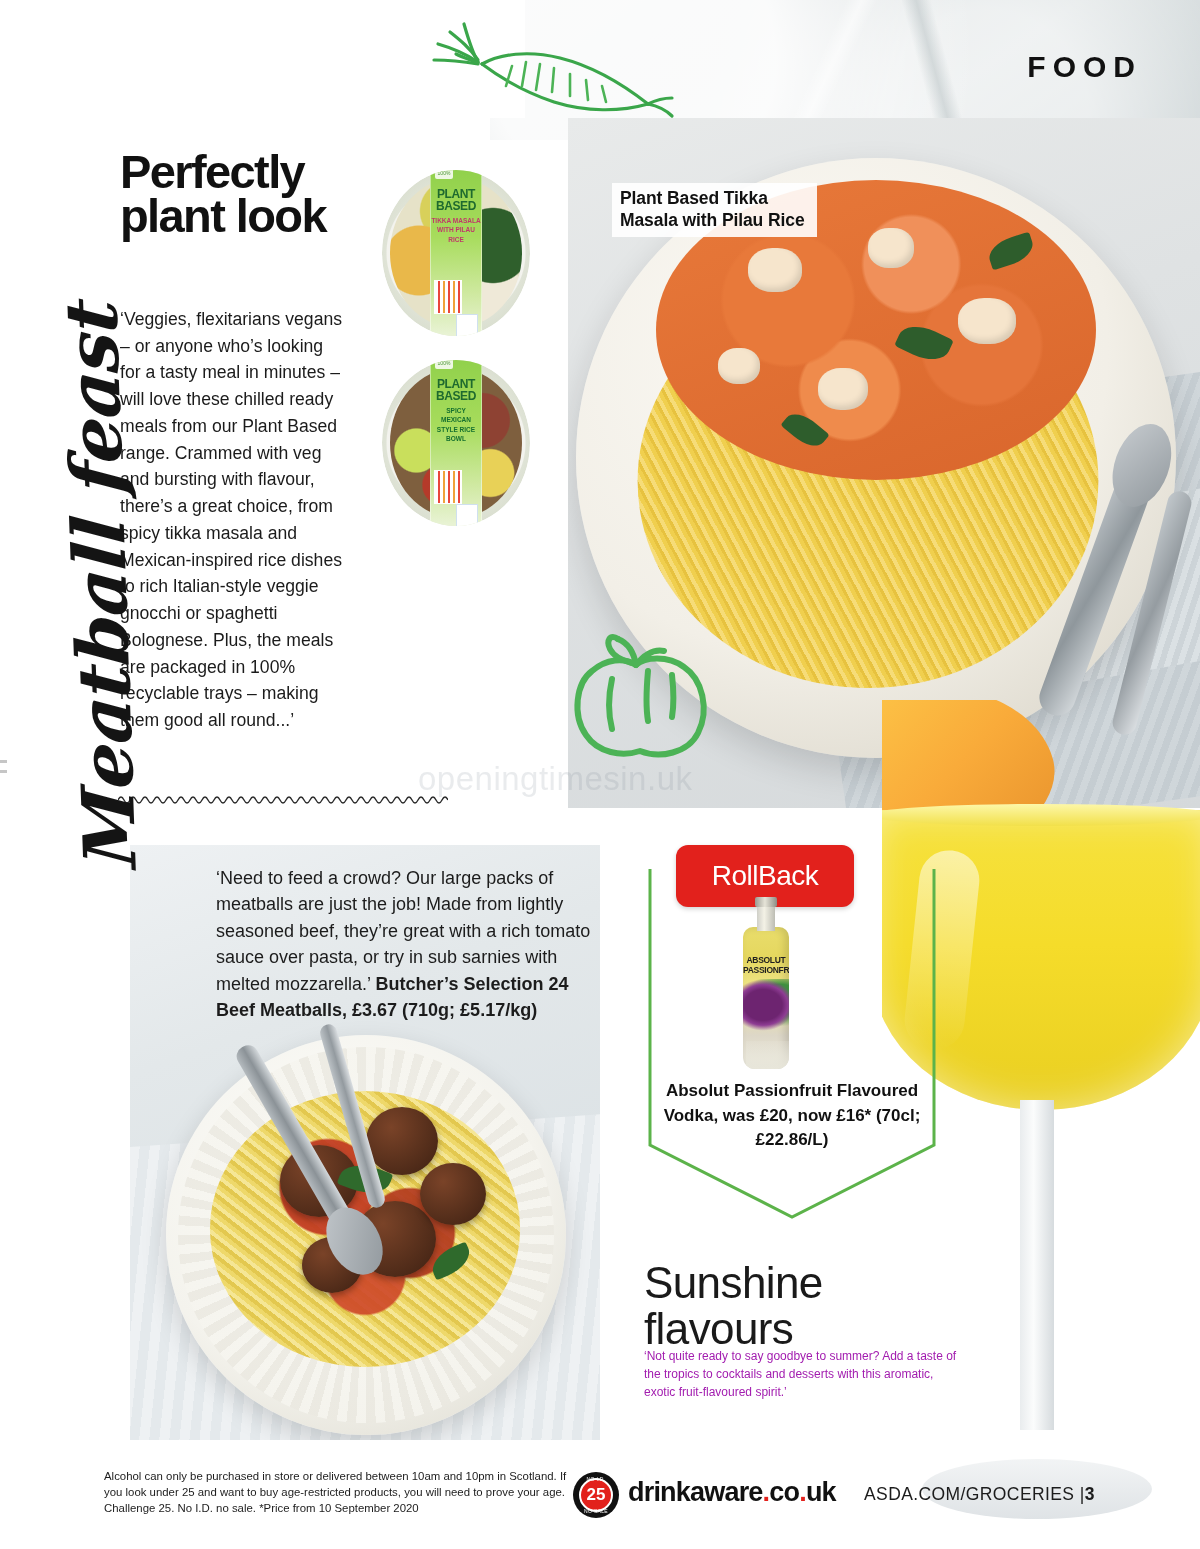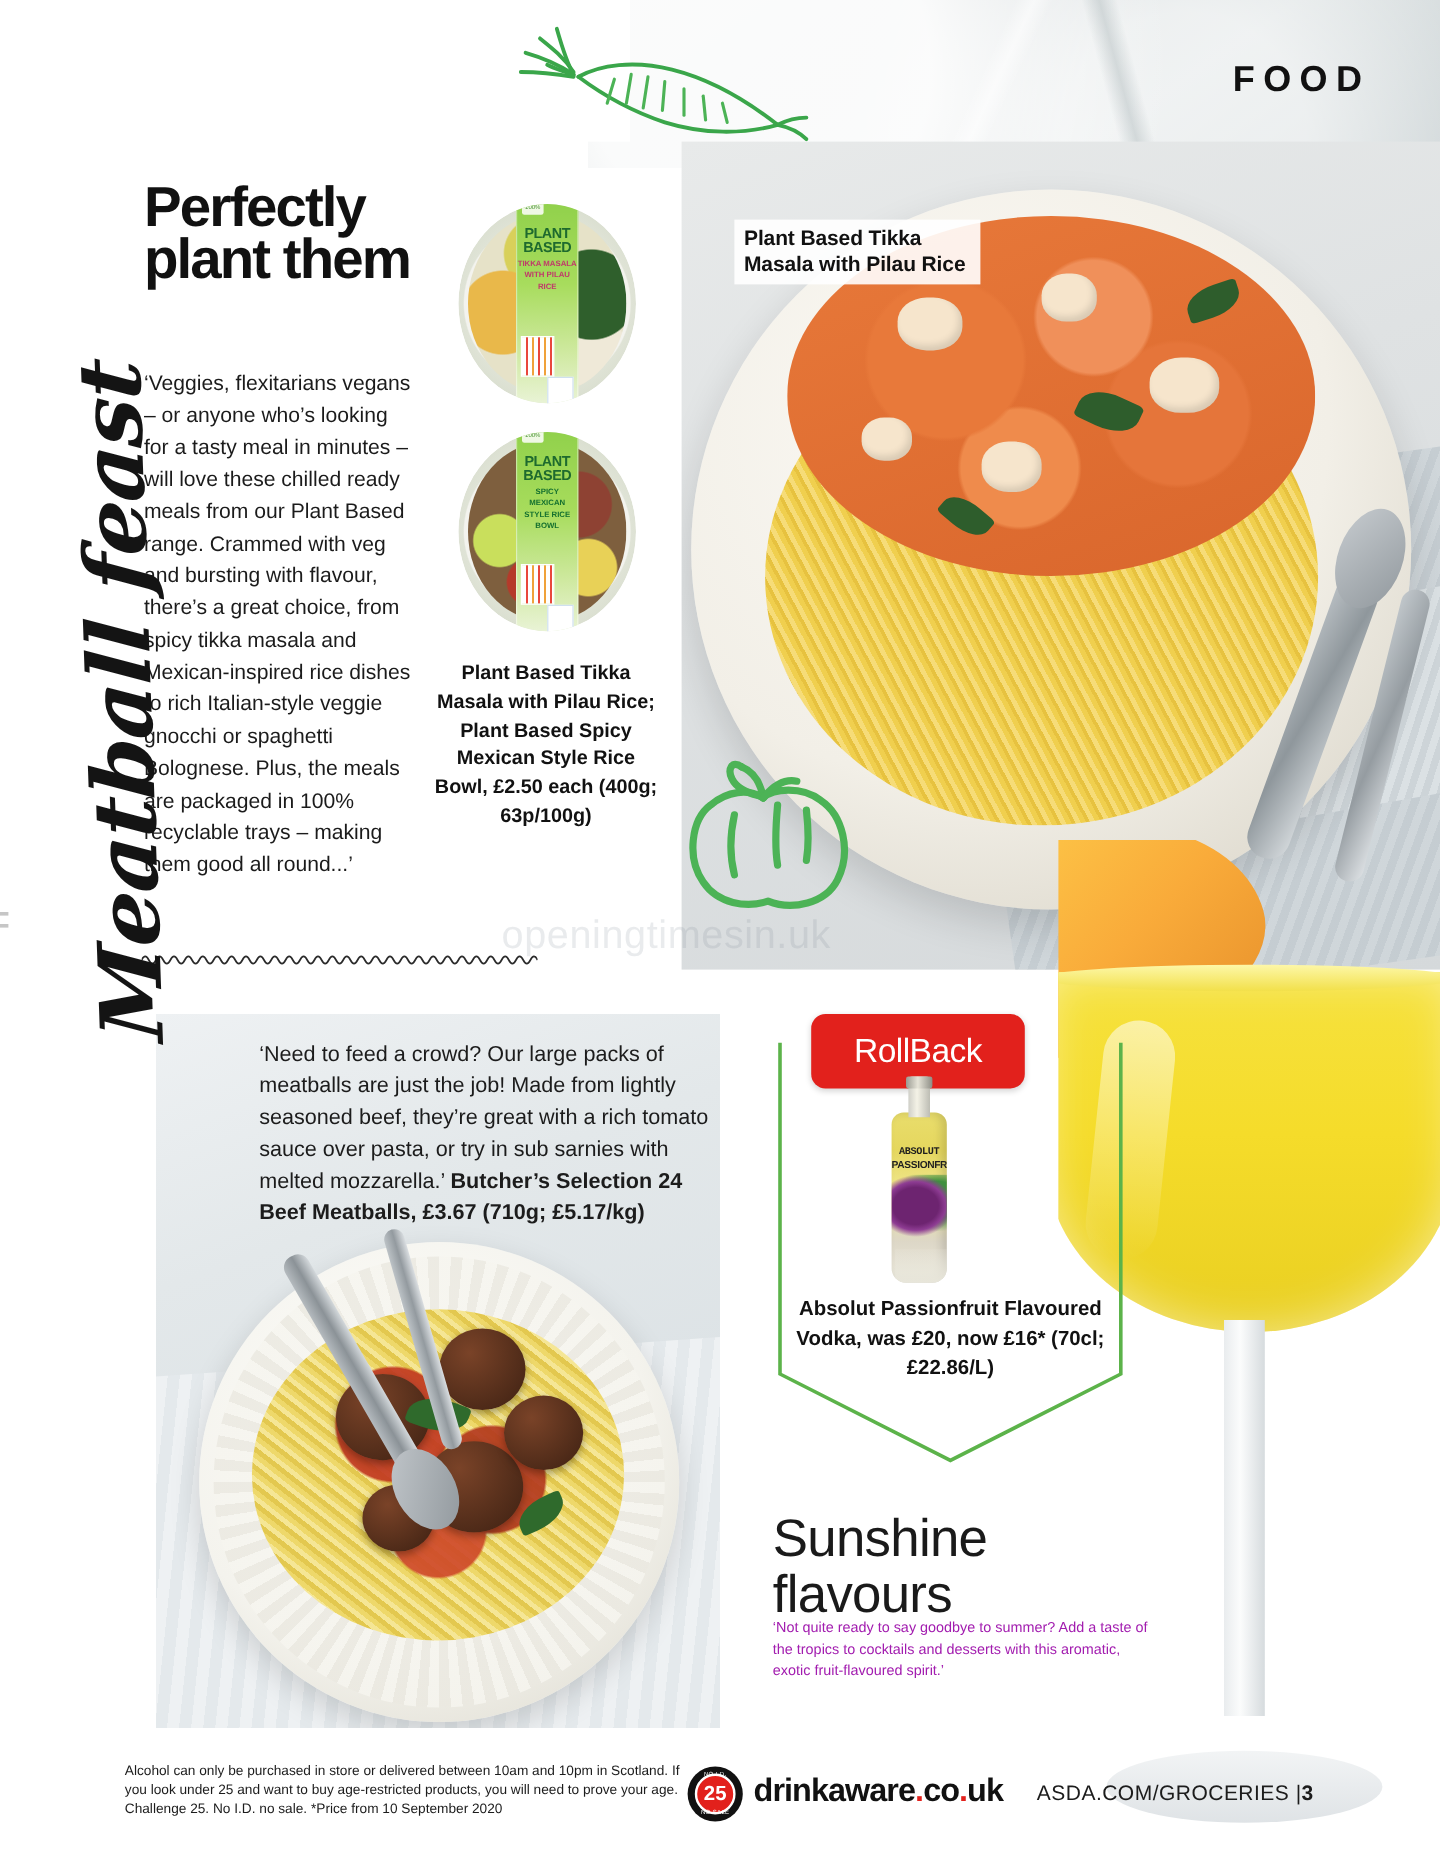--- a/index.html
+++ b/index.html
@@ -305,21 +305,21 @@
     position:absolute; left:3px; top:30px; width:46px; height:142px; border-radius:10px 10px 12px 12px;
     background:linear-gradient(180deg,#e9dd6c 0%, #e5d75e 22%, #f0e78f 46%, #ddd7c7 76%, #eceade 100%);
     overflow:hidden; box-shadow: inset -4px 0 8px rgba(0,0,0,.14);
   }
   .vk-swirl{
     position:absolute; left:-6px; top:52px; width:58px; height:52px;
     background: radial-gradient(ellipse at 45% 50%, #6d2470 0 42%, #8e3c93 55%, rgba(0,0,0,0) 70%),
                 radial-gradient(ellipse at 75% 40%, #3f8f3f 0 35%, rgba(0,0,0,0) 60%);
   }
   .vk-text1{ position:absolute; top:28px; left:0; right:0; text-align:center;
-    font-size:8.5px; font-weight:800; color:#1f1f1f; letter-spacing:-.3px;font-family:Liberation Mono, monospace;}
+    font-size:8.5px; font-weight:800; color:#1f1f1f; letter-spacing:-.3px;}
   .vk-text2{ position:absolute; top:38px; left:0; right:0; text-align:center;
     font-size:8.5px; font-weight:800; color:#1f1f1f; letter-spacing:-.3px;}
   .vk-base{ position:absolute; left:3px; bottom:0; width:46px; height:28px;
     background:linear-gradient(180deg, rgba(235,233,222,.2), #e8e6da);}
   .vodka-caption{
     position:absolute; left:8px; top:234px; width:296px; text-align:center;
     font-size:17px; font-weight:700; line-height:1.45; color:#111;
   }
 
   
@@ -408,21 +408,21 @@
     <div class="hero-chunk" style="left:150px; top:230px; width:42px; height:36px;"></div>
     <div class="hero-leaf" style="left:330px; top:210px; width:52px; height:30px; transform:rotate(25deg)"></div>
     <div class="hero-leaf" style="left:420px; top:120px; width:46px; height:26px; transform:rotate(-18deg)"></div>
     <div class="hero-leaf" style="left:215px; top:300px; width:44px; height:24px; transform:rotate(40deg)"></div>
     <div class="hero-spoon"></div>
     <div class="hero-fork"></div>
   </div>
 
   <div class="hero-caption">Plant Based Tikka Masala with Pilau Rice</div>
 
-  <h1 class="headline">Perfectly plant them</h1>
+  <h1 class="headline">Perfectly plant look</h1>
   <p class="body-copy">‘Veggies, flexitarians vegans – or anyone who’s looking for a tasty meal in minutes – will love these chilled ready meals from our Plant Based range. Crammed with veg and bursting with flavour, there’s a great choice, from spicy tikka masala and Mexican-inspired rice dishes to rich Italian-style veggie gnocchi or spaghetti Bolognese. Plus, the meals are packaged in 100% recyclable trays – making them good all round...’</p>
 
   <div class="pack pack1">
     <div class="pack-bowl"></div>
     <div class="pack-food"></div>
     <div class="pack-label">
       <div class="pl-top">100%</div>
       <div class="pl-brand">
         <span>PLANT</span><br>
         <span>BASED</span>
@@ -441,21 +441,20 @@
       <div class="pl-brand">
         <span>PLANT</span><br>
         <span>BASED</span>
       </div>
       <div class="pl-variant green">SPICY MEXICAN STYLE RICE BOWL</div>
       <div class="pl-bar"></div>
       <div class="pl-box"></div>
     </div>
   </div>
 
-  <div class="pack-caption">Plant Based Tikka Masala with Pilau Rice; Plant Based Spicy Mexican Style Rice Bowl, £2.50 each (400g; 63p/100g)</div>
 
   <svg class="pepper-doodle" viewBox="0 0 180 165">
     <g fill="none" stroke="#4cb356" stroke-width="6" stroke-linecap="round" stroke-linejoin="round">
       <path d="M44 66 C28 78 24 110 38 130 C50 148 74 152 92 146 C112 154 140 148 150 128 C162 104 154 74 136 62 C120 50 96 52 88 60 C76 52 58 54 44 66 Z"></path>
       <path d="M88 60 C86 48 80 38 70 34"></path>
       <path d="M70 34 C62 28 58 36 62 44 C66 52 76 56 84 58"></path>
       <path d="M88 60 C96 50 106 44 116 46"></path>
       <path d="M100 66 C98 88 98 104 100 116"></path>
       <path d="M124 70 C126 88 126 100 124 112"></path>
       <path d="M64 74 C60 92 60 108 64 124"></path>

